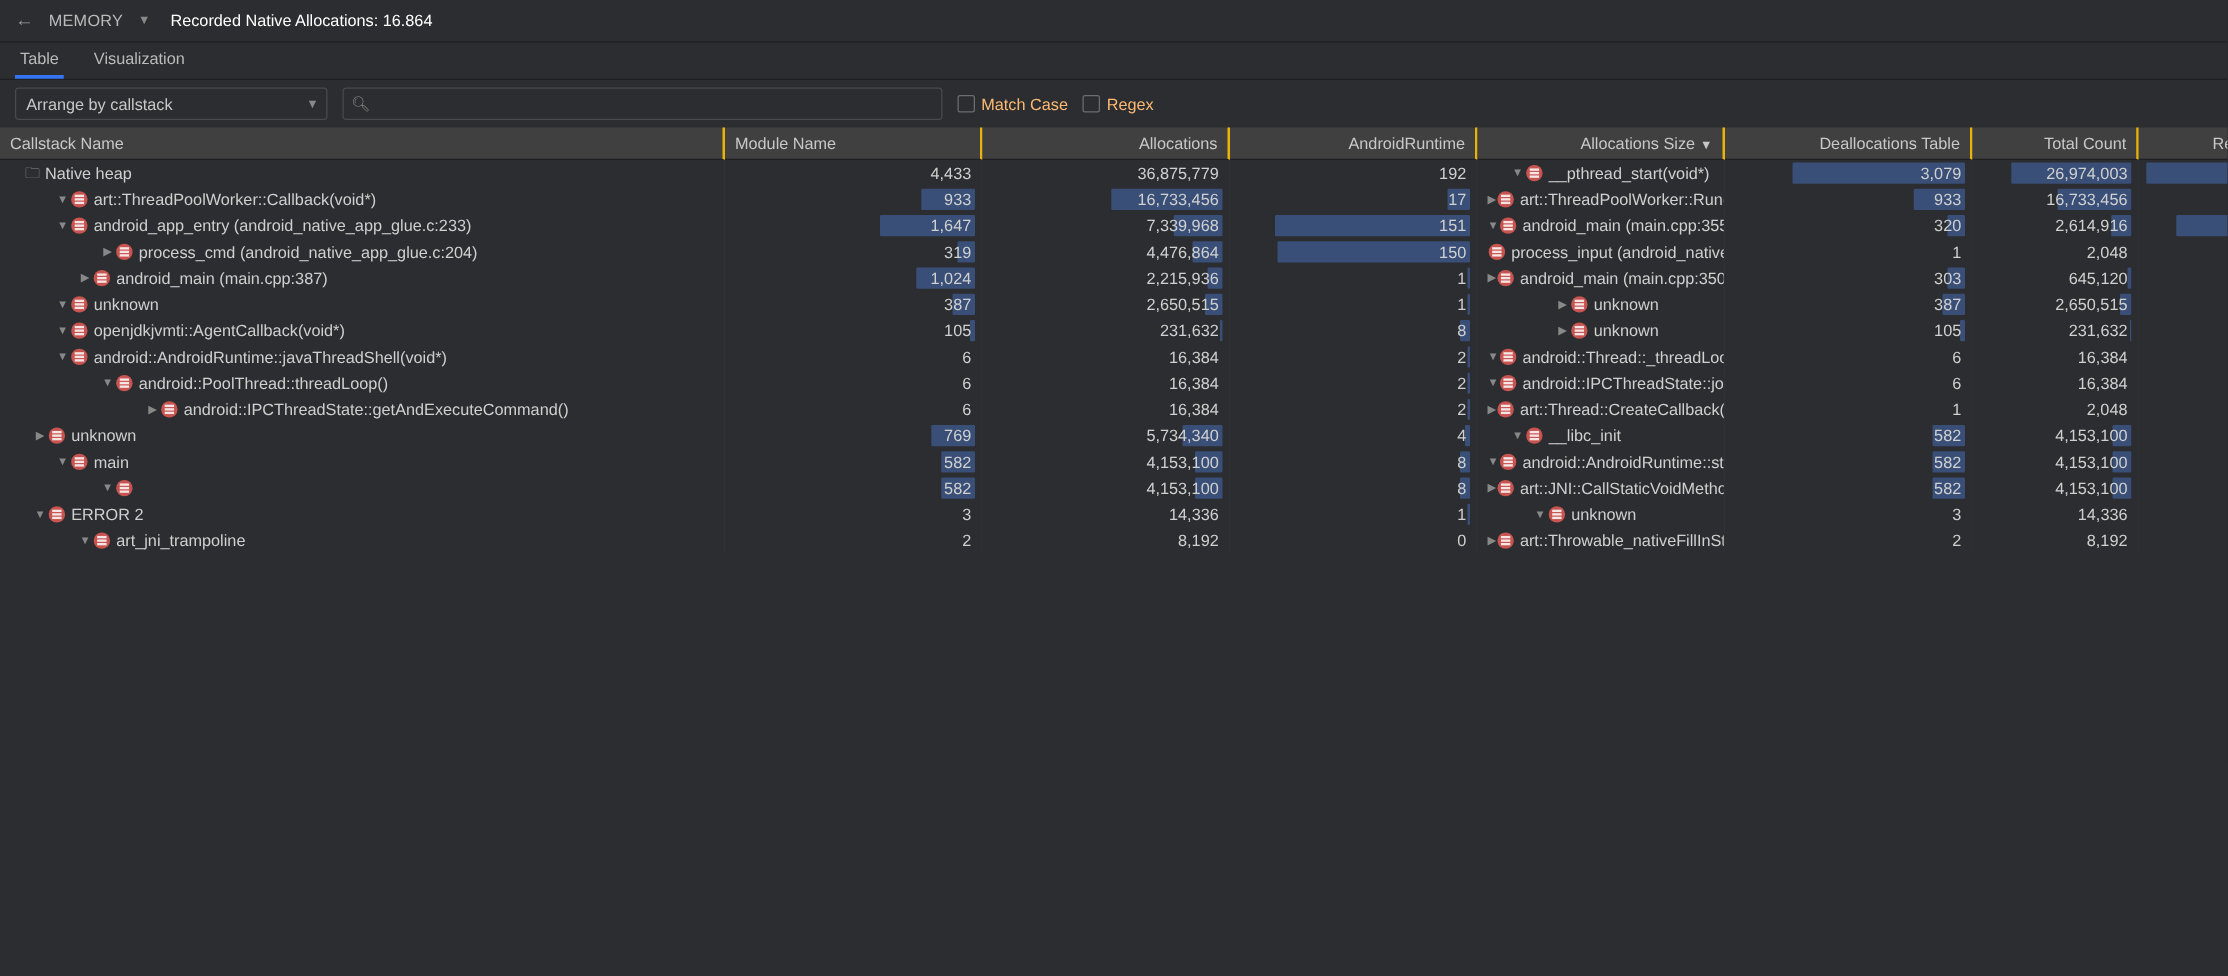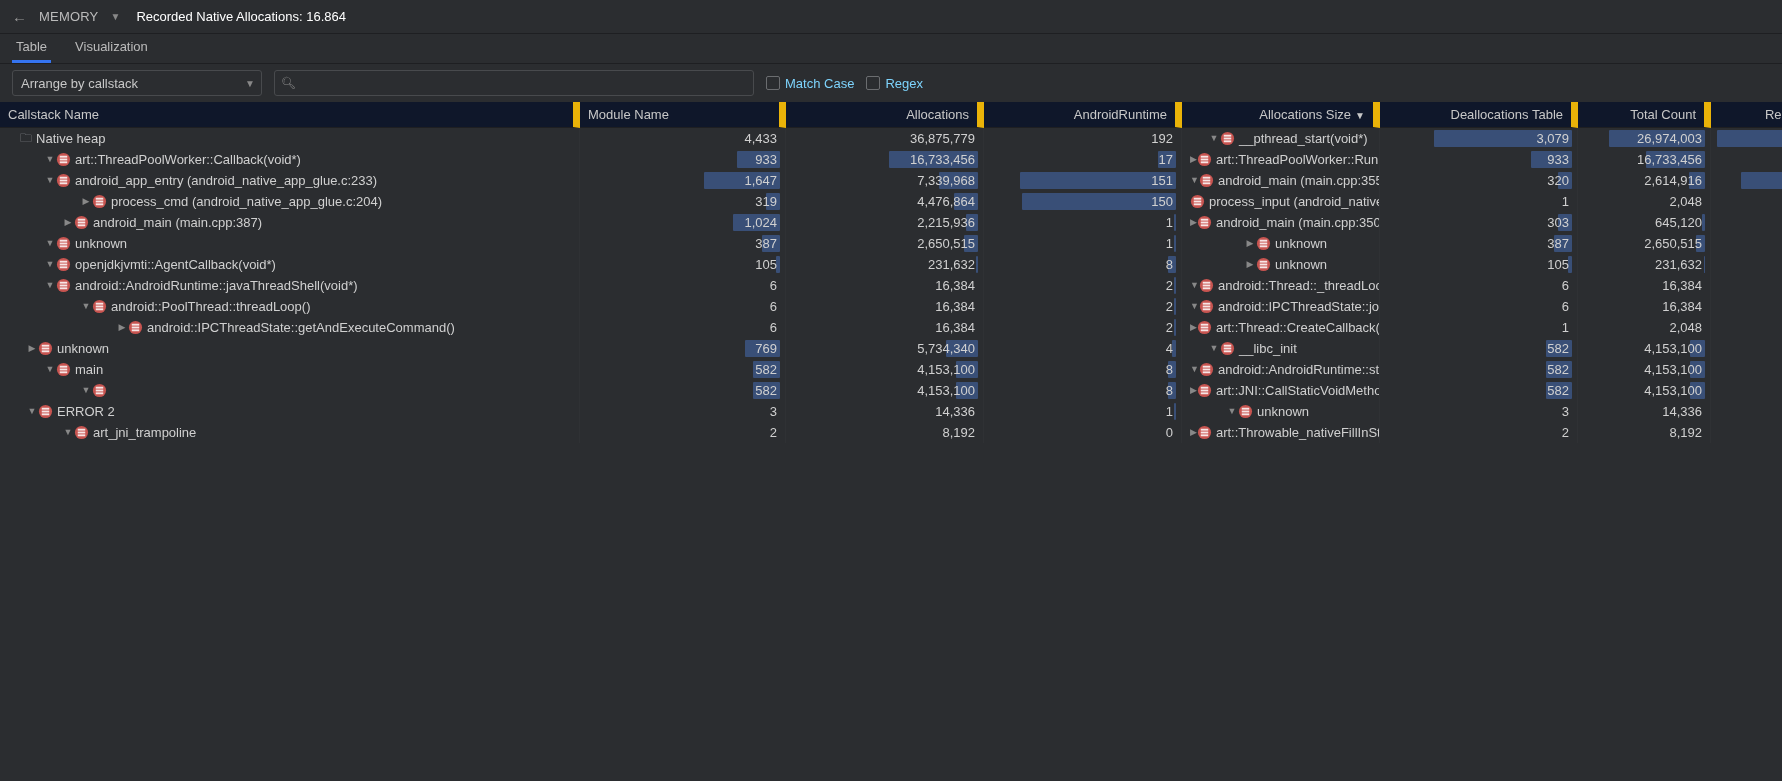--- a/index.html
+++ b/index.html
@@ -71,37 +71,37 @@
   height: 26px;
   width: 480px;
   display: flex;
   align-items: center;
   padding: 0 8px 0 26px;
 }
 .search-box .mag { position: absolute; left: 6px; color: #888; font-size: 12px; }
 .search-box input {
   background: transparent; border: none; outline: none; color: #c8c8c8; width: 100%; font-size: 13px;
 }
-.check-wrap { display: flex; align-items: center; gap: 5px; color: #7dd3fc; }
+.check-wrap { display: flex; align-items: center; gap: 5px; color: #fdba74; }
 .checkbox {
   width: 14px; height: 14px; border: 1px solid #6b6d70; border-radius: 2px; background: #2b2d30;
 }
 
 .grid {
   display: grid;
   grid-template-columns: 580px 206px 198px 198px 198px 198px 133px 160px;
   width: 100%;
 }
 .header-row {
   display: contents;
 }
 .header-cell {
-  background: #0f172a;
+  background: #404040;
   border-bottom: 1px solid #1e1f22;
-  border-right: 7px solid #eab308;
+  border-right: 2px solid #eab308;
   padding: 5px 8px;
   color: #c8c8c8;
   font-size: 13px;
   white-space: nowrap;
   overflow: hidden;
 }
 .header-cell.right { text-align: right; }
 .header-cell .sort { margin-left: 4px; font-size: 10px; }
 .cell {
   padding: 2px 8px;

